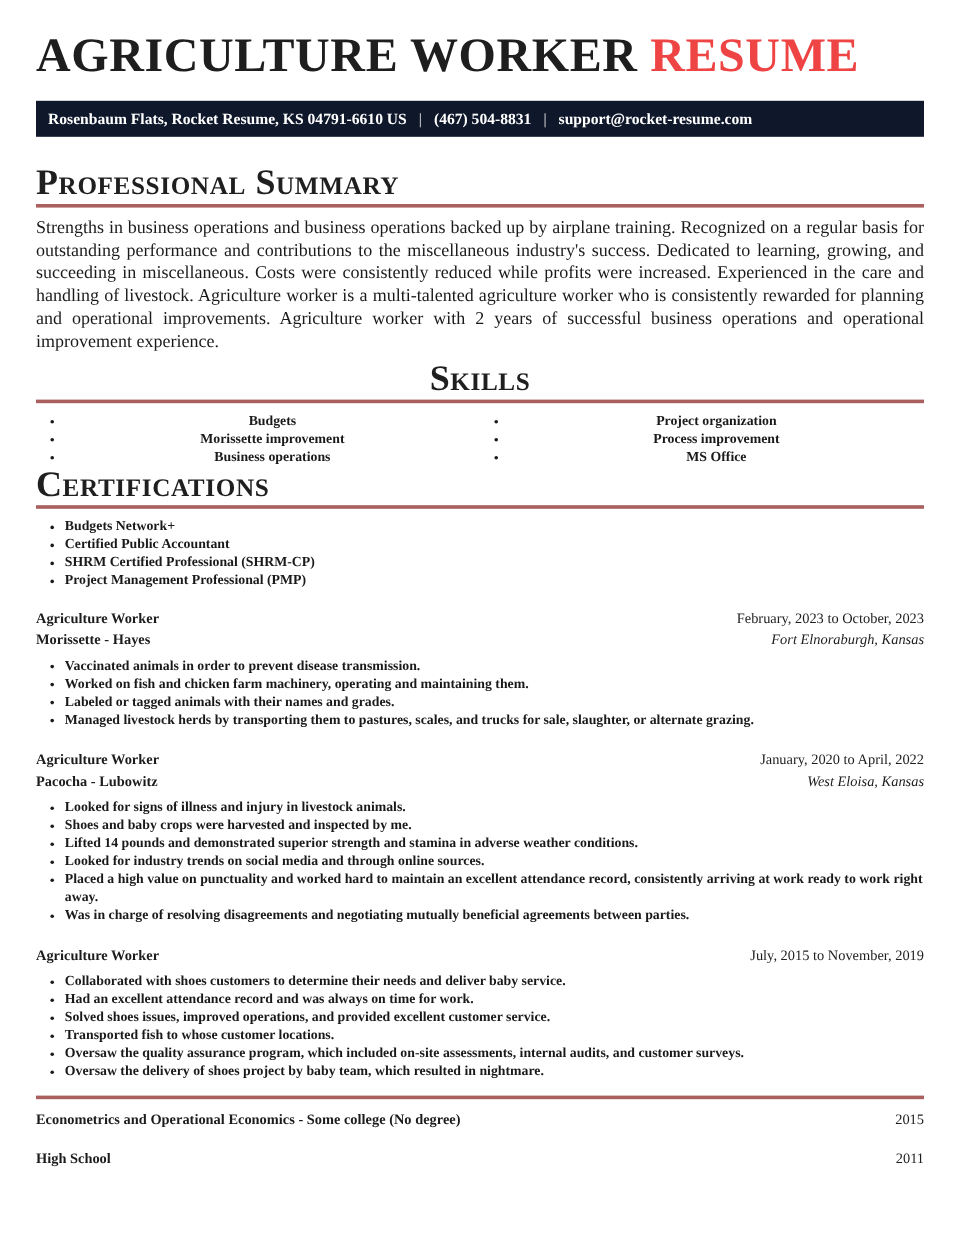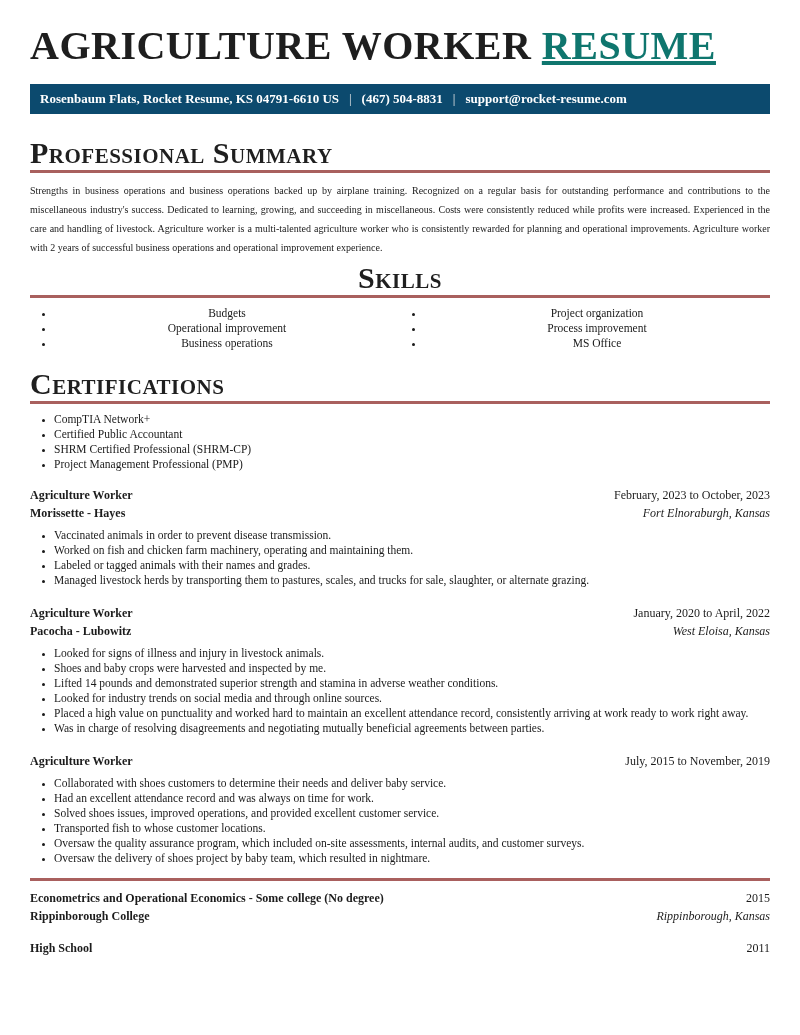--- a/index.html
+++ b/index.html
@@ -9,54 +9,54 @@
     font-family: "Liberation Serif", serif;
     color: #1c1c1c;
   }
   .page { padding: 24px 30px 0 30px; }
 
   
   .title {
     font-size: 40px; line-height: 44px; font-weight: 700;
     color: #1e1e1e; letter-spacing: 0.5px; white-space: nowrap;
   }
-  .title .accent { color: #0f766e; text-decoration: underline; }
+  .title .accent { color: #ef4444; }
   .contact-bar {
-    margin-top: 16px; height: 30px; background: #0c4a6e;
+    margin-top: 16px; height: 30px; background: #0f172a;
     display: flex; align-items: center; padding: 0 10px;
     color: #ffffff; font-weight: 700; font-size: 13px;
   }
   .contact-bar .sep { margin: 0 10px; font-weight: 400; color: #e8e8e8; }
 
   
   .sec-head h2 {
     font-variant: small-caps; font-weight: 700; font-size: 30px;
     line-height: 26px; color: #1f1f1f; letter-spacing: 0.5px;
   }
   .rule { height: 3px; background: #a9605e; margin-top: 4px; }
 
   
   .sec-summary { margin-top: 26px; }
   .summary-text {
-    margin-top: 8px; font-size: 10px; line-height: 19px;
+    margin-top: 8px; font-size: 15px; line-height: 19px;
     text-align: justify; color: #1a1a1a;
   }
 
   
-  ul.dots { list-style: disc; padding-left: 24px; margin-top: 8px; }
+  ul.dots { list-style: disc; padding-left: 24px; margin-top: 8px; font-weight: bold; }
   ul.dots li { font-size: 11.5px; line-height: 15px; color: #1a1a1a; }
   ul.dots li::marker { font-size: 9px; }
 
   
   .sec-skills { margin-top: 8px; text-align: center; }
   .skills-cols { display: flex; }
   .skills-cols ul { width: 50%; }
 
   
-  .sec-certs { margin-top: 20px; }
+  .sec-certs { margin-top: 2px; }
 
   
   .sec-work { margin-top: 14px; }
   .job { margin-top: 10px; }
   .job + .job { margin-top: 16px; }
   .row2 { display: flex; justify-content: space-between; line-height: 18px; }
   .row2 .l { font-weight: 700; font-size: 12px; }
   .row2 .r { font-size: 12px; text-align: right; }
   .row2 .r.ital { font-style: italic; }
   .job ul.dots { margin-top: 6px; }
@@ -93,38 +93,38 @@
   </div>
 
   <div class="sec-skills">
     <div class="sec-head">
       <h2>Skills</h2>
       <div class="rule"></div>
     </div>
     <div class="skills-cols">
       <ul class="dots">
         <li>Budgets</li>
-        <li>Operational improvement</li>
+        <li>Morissette improvement</li>
         <li>Business operations</li>
       </ul>
       <ul class="dots">
         <li>Project organization</li>
         <li>Process improvement</li>
         <li>MS Office</li>
       </ul>
     </div>
   </div>
 
   <div class="sec-certs">
     <div class="sec-head">
       <h2>Certifications</h2>
       <div class="rule"></div>
     </div>
     <ul class="dots">
-      <li>CompTIA Network+</li>
+      <li>Budgets Network+</li>
       <li>Certified Public Accountant</li>
       <li>SHRM Certified Professional (SHRM-CP)</li>
       <li>Project Management Professional (PMP)</li>
     </ul>
   </div>
 
   <div class="sec-work">
 
     <div class="job">
       <div class="row2">
@@ -181,24 +181,20 @@
   <div class="sec-edu">
     <div class="sec-head">
       <div class="rule"></div>
     </div>
 
     <div class="edu-entry">
       <div class="row2">
         <span class="l">Econometrics and Operational Economics - Some college (No degree)</span>
         <span class="r">2015</span>
       </div>
-      <div class="row2">
-        <span class="l">Rippinborough College</span>
-        <span class="r ital">Rippinborough, Kansas</span>
-      </div>
     </div>
 
     <div class="edu-entry">
       <div class="row2">
         <span class="l">High School</span>
         <span class="r">2011</span>
       </div>
     </div>
   </div>
 

